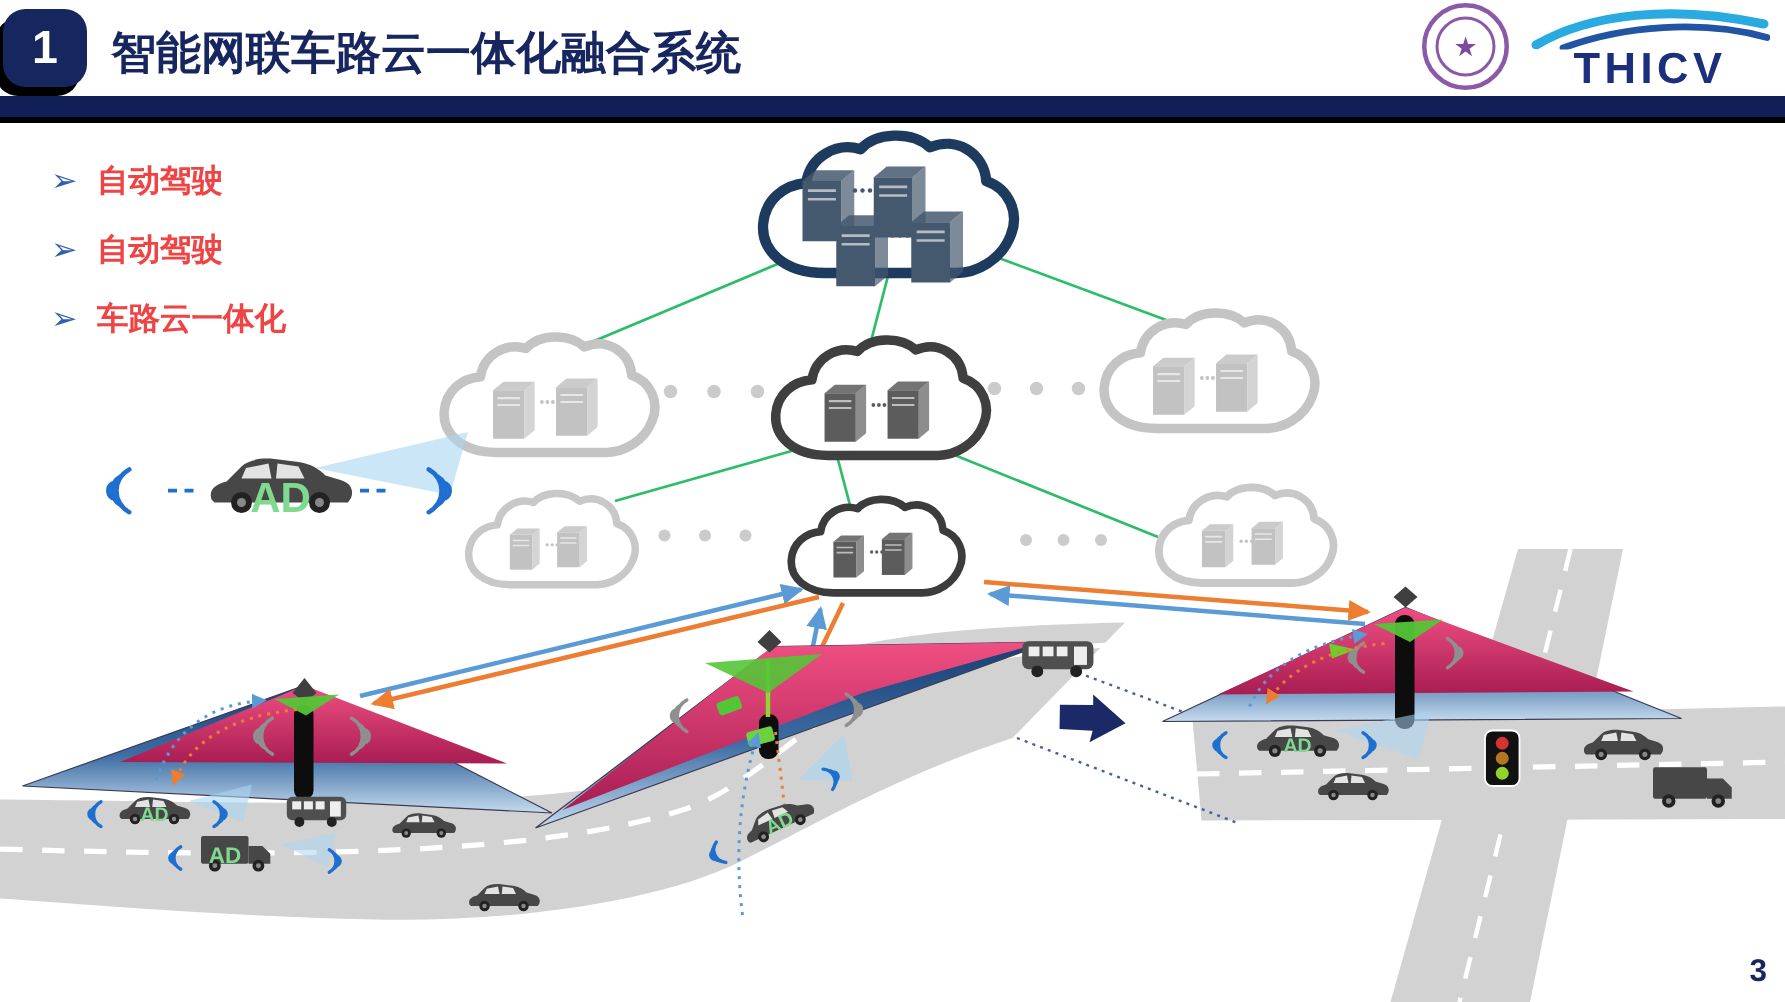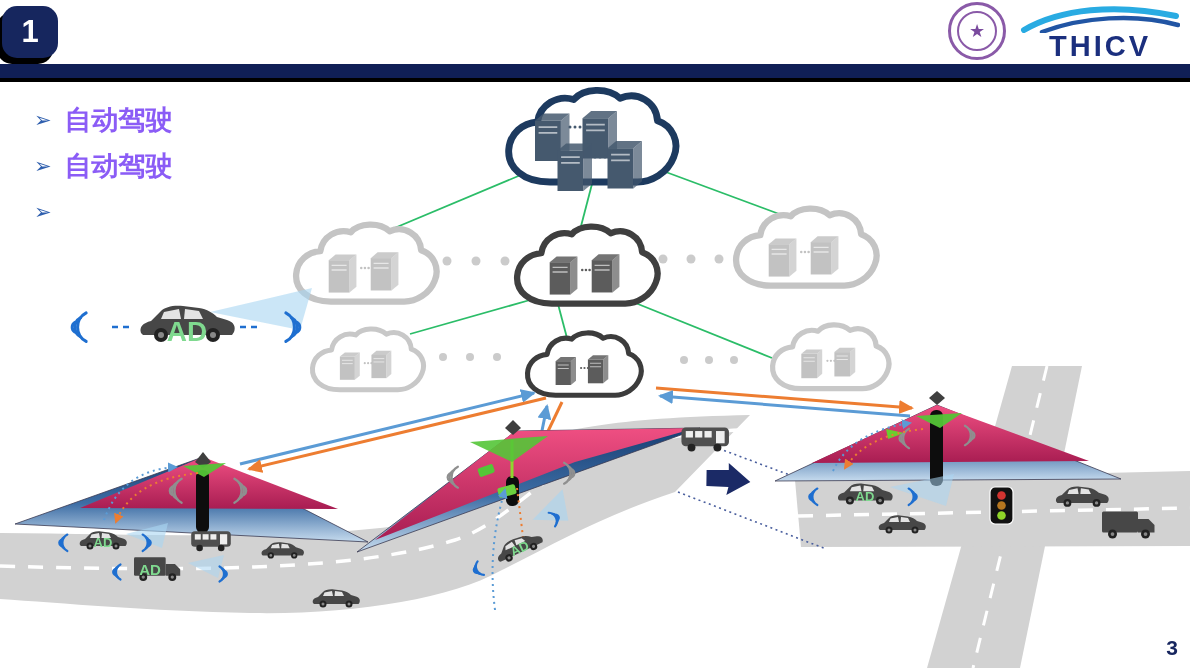--- a/index.html
+++ b/index.html
@@ -28,33 +28,34 @@
   .seal-inner{
     width:36px;height:36px;border:2px solid #8a5aa8;border-radius:50%;
     display:flex;align-items:center;justify-content:center;color:#7a4a9e;font-size:18px;
   }
   .thicv{display:flex;flex-direction:column;align-items:center;width:168px;}
   .thicv-text{font-size:29px;font-weight:bold;color:#1b2f7e;letter-spacing:3px;line-height:26px;}
   
   .bullets{position:absolute;left:34px;top:106px;z-index:5;}
   .bullet{display:flex;align-items:center;margin-bottom:18px;height:28px;}
   .bullet .mk{color:#2f5fae;font-size:21px;margin-right:13px;}
-  .bullet .lb{color:#8b5cf6;font-size:27px;font-weight:bold;}
+  .bullet .lb{color:#ef4444;font-size:21px;font-weight:bold;}
   
   .pagenum{position:absolute;right:12px;bottom:8px;color:#17265f;font-size:21px;font-weight:bold;z-index:5;}
   
   .diagram{position:absolute;left:0;top:0;width:1190px;height:668px;z-index:1;}
   .adtext{font-family:"Liberation Sans","DejaVu Sans",sans-serif;font-weight:bold;fill:#7fd98f;}
 </style>
 </head>
 <body>
 
 <div class="slide">
 
   <div class="badge">1</div>
+  <div class="title">智能网联车路云一体化融合系统</div>
   <div class="bar"></div>
   <div class="logos">
     <div class="seal">
       <div class="seal-inner">★</div>
     </div>
     <div class="thicv">
       <svg width="160" height="30" viewBox="0 0 160 30">
         <path d="M4,27 C40,6 95,0 156,13" fill="none" stroke="#29abe2" stroke-width="6" stroke-linecap="round"></path>
         <path d="M22,29 C62,14 115,10 158,22" fill="none" stroke="#2155a4" stroke-width="4.5" stroke-linecap="round"></path>
       </svg>
@@ -66,20 +67,21 @@
     <div class="bullet">
       <span class="mk">➢</span>
       <span class="lb">自动驾驶</span>
     </div>
     <div class="bullet">
       <span class="mk">➢</span>
       <span class="lb">自动驾驶</span>
     </div>
     <div class="bullet">
       <span class="mk">➢</span>
+      <span class="lb">车路云一体化</span>
     </div>
   </div>
 
   <svg class="diagram" viewBox="0 0 1190 668">
     <defs>
       <linearGradient id="pg" x1="0" y1="0" x2="0" y2="1">
         <stop offset="0" stop-color="#ef4f82"></stop>
           <stop offset="1" stop-color="#a81d52"></stop>
       </linearGradient>
       <linearGradient id="bgd" x1="0" y1="0" x2="0" y2="1">

